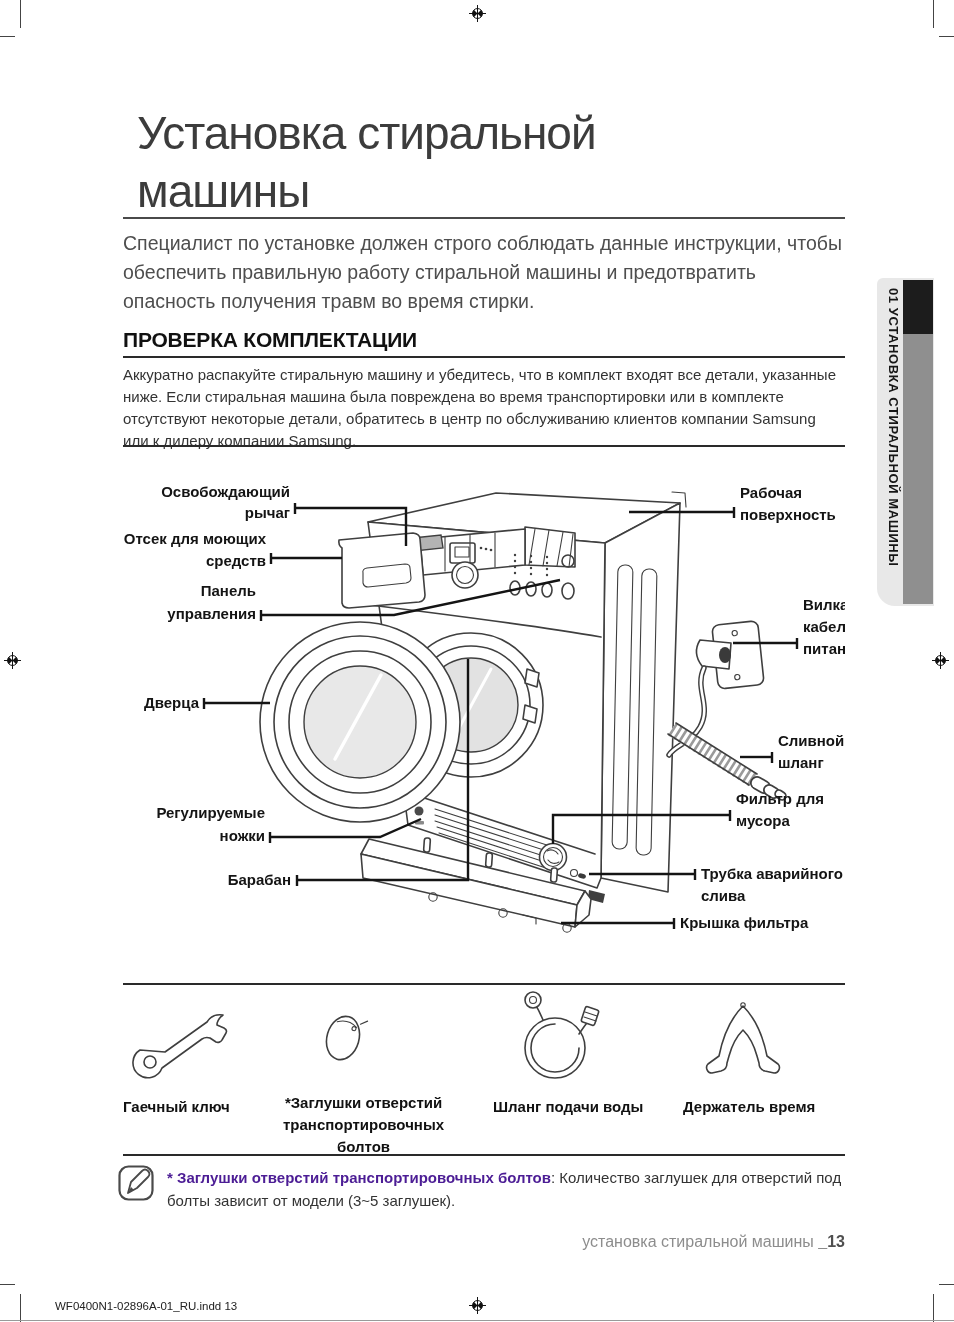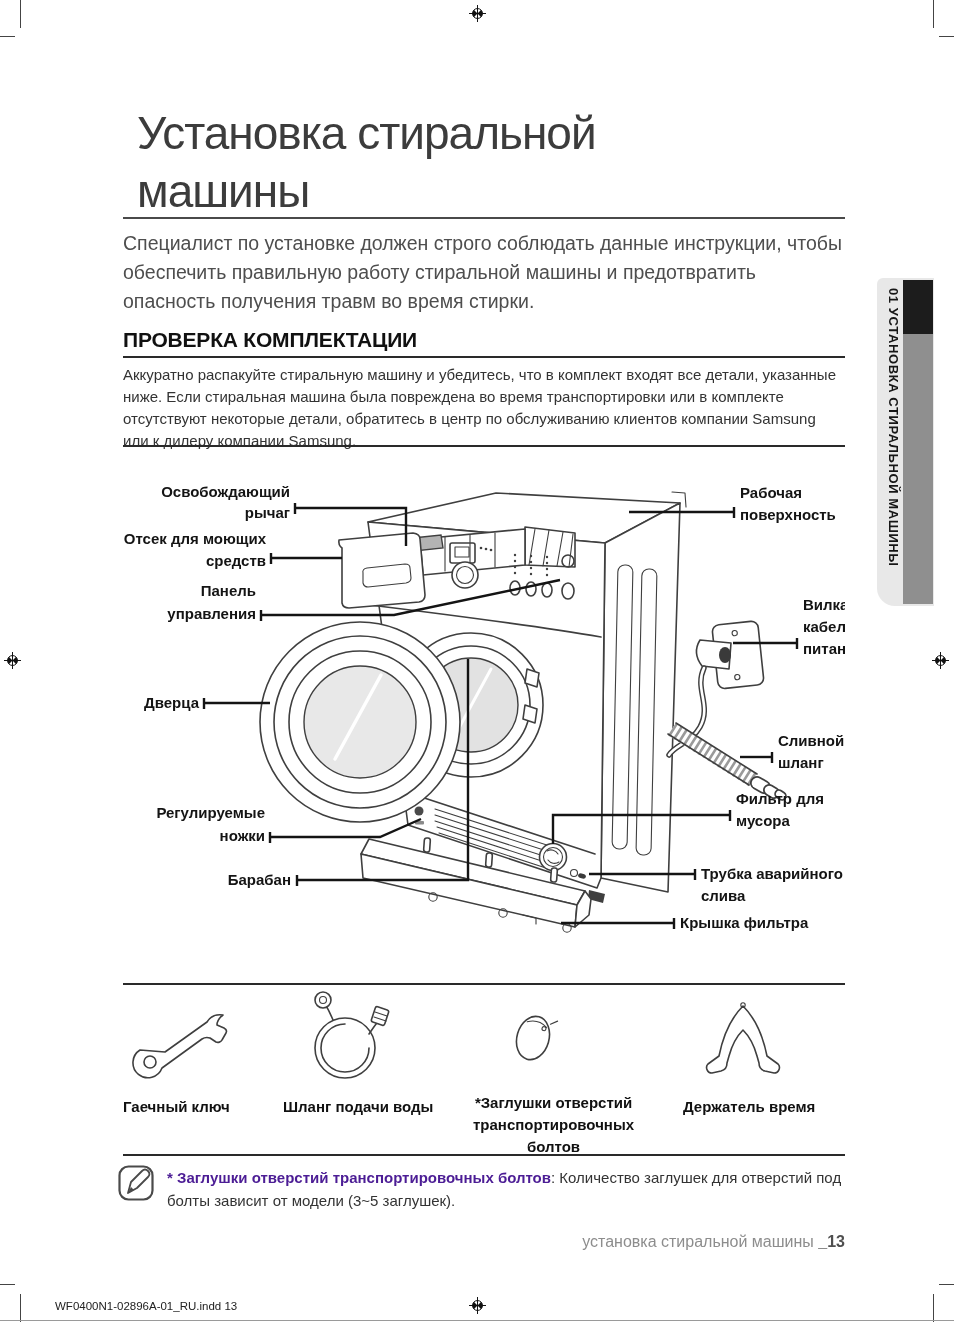--- a/index.html
+++ b/index.html
@@ -334,54 +334,54 @@
         <div class="acc-icon">
           <svg width="120" height="96" viewBox="0 0 120 96" class="art">
             <path class="artw" d="M17,58 a15,15 0 1 0 22,18 l40,-29 c3,-2 5,-2 8,-1 l6,4 c2,1 5,0 6,-2 l4,-7 c1,-2 0,-4 -2,-5 l-7,-3 c0,-4 2,-7 6,-10 c-7,-1 -13,2 -16,7 l-42,30 z"></path>
             <circle class="art" cx="27" cy="70" r="6"></circle>
           </svg>
         </div>
         <div class="acc-caption">
           <div>Гаечный ключ</div>
         </div>
       </div>
+      <div class="acc-col" style="width:210px;">
+        <div class="acc-icon">
+          <svg width="120" height="96" viewBox="0 0 120 96" class="art">
+            <g transform="rotate(16 60 48)">
+              <ellipse class="artw" cx="60" cy="48" rx="16" ry="22"></ellipse>
+              <path class="art thin" d="M50,34 q10,-6 20,0"></path>
+              <path class="art thin" d="M73,30 l6,-5"></path>
+              <circle class="art thin" cx="68" cy="36" r="2"></circle>
+            </g>
+          </svg>
+        </div>
+        <div class="acc-caption">
+          <div>*Заглушки отверстий</div>
+          <div>транспортировочных</div>
+          <div>болтов</div>
+        </div>
+      </div>
       <div class="acc-col" style="width:190px;">
         <div class="acc-icon">
           <svg width="130" height="100" viewBox="0 0 130 100" class="art">
             <circle class="art" cx="62" cy="58" r="30"></circle>
             <path class="art" d="M62,34 a24,24 0 1 0 24,24"></path>
             <path class="art" d="M50,30 C46,20 42,14 40,10"></path>
             <circle class="artw" cx="40" cy="10" r="8"></circle>
             <circle class="art thin" cx="40" cy="10" r="3.5"></circle>
             <path class="art" d="M86,44 C90,38 93,34 96,30"></path>
             <rect class="artw" x="90" y="18" width="14" height="16" rx="2" transform="rotate(18 97 26)"></rect>
             <path class="art thin" d="M92,22 l12,4 M91,27 l12,4"></path>
           </svg>
         </div>
         <div class="acc-caption">
           <div>Шланг подачи воды</div>
         </div>
       </div>
-      <div class="acc-col" style="width:210px;">
-        <div class="acc-icon">
-          <svg width="120" height="96" viewBox="0 0 120 96" class="art">
-            <g transform="rotate(16 60 48)">
-              <ellipse class="artw" cx="60" cy="48" rx="16" ry="22"></ellipse>
-              <path class="art thin" d="M50,34 q10,-6 20,0"></path>
-              <path class="art thin" d="M73,30 l6,-5"></path>
-              <circle class="art thin" cx="68" cy="36" r="2"></circle>
-            </g>
-          </svg>
-        </div>
-        <div class="acc-caption">
-          <div>*Заглушки отверстий</div>
-          <div>транспортировочных</div>
-          <div>болтов</div>
-        </div>
-      </div>
       <div class="acc-col" style="width:162px;">
         <div class="acc-icon">
           <svg width="120" height="96" viewBox="0 0 120 96" class="art">
             <path class="artw" d="M60,14 C48,26 40,44 36,64 l-11,8 c-3,3 -1,9 4,9 l9,-2 c4,-1 6,-4 6,-8 l2,-7 c3,-11 8,-20 14,-26 c6,6 11,15 14,26 l2,7 c0,4 2,7 6,8 l9,2 c5,0 7,-6 4,-9 l-11,-8 C80,44 72,26 60,14 Z"></path>
             <circle class="art thin" cx="60" cy="13" r="2.2"></circle>
           </svg>
         </div>
         <div class="acc-caption">
           <div>Держатель время</div>
         </div>

